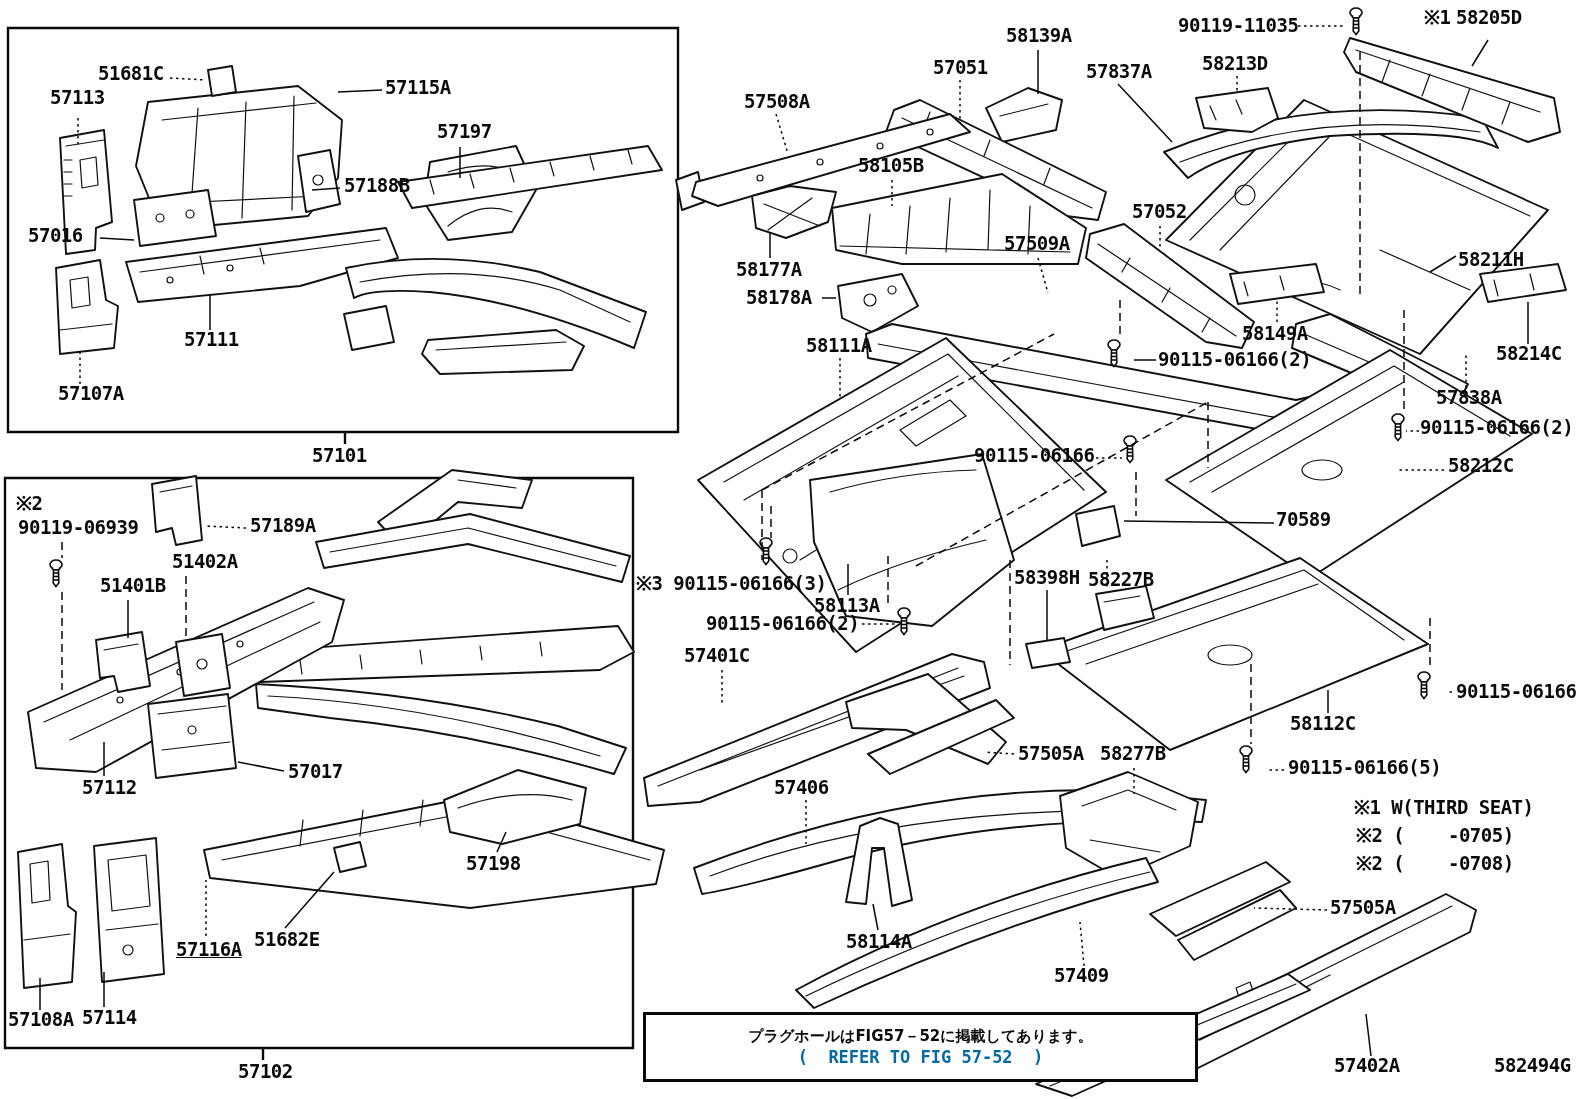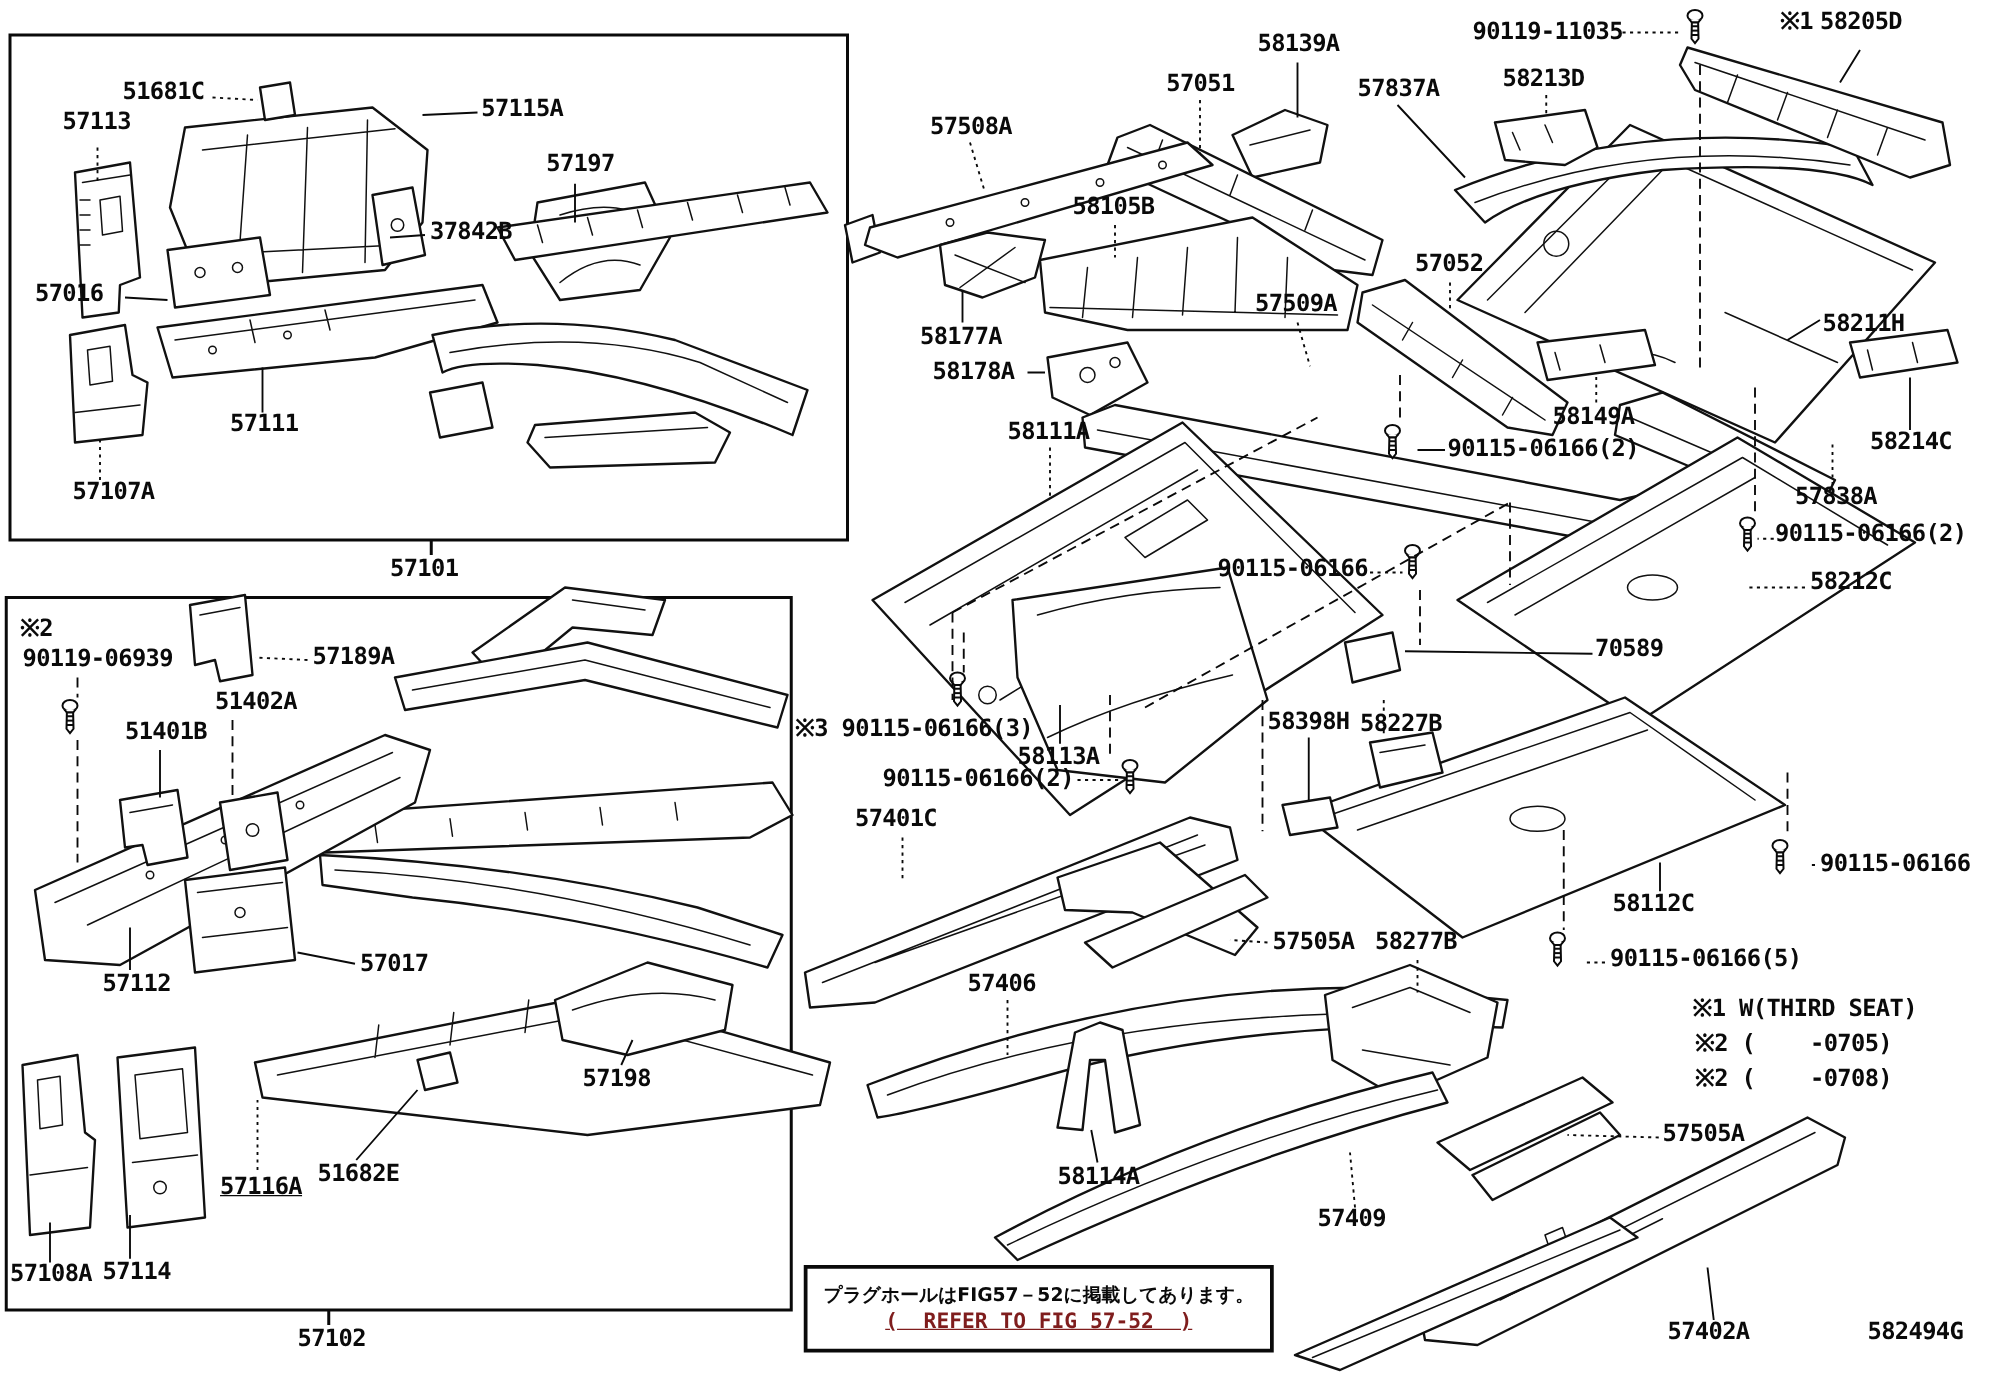--- a/index.html
+++ b/index.html
@@ -9,28 +9,28 @@
     font-family:"DejaVu Sans Mono","Liberation Mono",monospace;
   }
   #art{position:absolute;left:0;top:0;}
   #art *{vector-effect:non-scaling-stroke;}
   .part-label{
     position:absolute;
     font:700 19px "DejaVu Sans Mono","Liberation Mono",monospace;
     letter-spacing:-0.5px;color:#0a0a0a;white-space:pre;line-height:1;
   }
   #plug-note{
-    position:absolute;left:643px;top:1012px;width:376px;height:70px;
+    position:absolute;left:643px;top:1012px;width:555px;height:70px;
     border:3px solid #0a0a0a;background:#fff;box-sizing:border-box;
     display:flex;flex-direction:column;justify-content:center;align-items:center;
     gap:1px;
   }
   #plug-note .jp{font:700 15px "DejaVu Sans","Liberation Sans",sans-serif;color:#0a0a0a;white-space:pre;}
   #plug-note .en{font:400 15px "DejaVu Sans","Liberation Sans",sans-serif;color:#0a0a0a;white-space:pre;}
-  #plug-note .ref{font:700 17px "DejaVu Sans Mono","Liberation Mono",monospace;color:#7f1d1d;white-space:pre;text-decoration:underline;}
+  #plug-note .ref{font:700 17px "DejaVu Sans Mono","Liberation Mono",monospace;color:#0369a1;white-space:pre;}
 </style>
 </head>
 <body>
 
 <div id="canvas">
 
   <svg id="art" width="1592" height="1099" viewBox="0 0 1592 1099">
     <defs>
       <g id="bolt" stroke="#0a0a0a" stroke-width="1.6" fill="none">
         <ellipse cx="6" cy="4.5" rx="6" ry="4.5" fill="#fff"></ellipse>
@@ -216,21 +216,21 @@
                M888,556 L888,606 M1136,472 L1136,516 M1251,664 L1251,744 M1430,618 L1430,670
                M762,490 L1054,334 M762,490 L762,560 M916,566 L1208,402 M1208,402 L1208,468 M1010,560 L1010,665"></path>
     </g>
   </svg>
 
   <div id="labels">
       <div class="part-label" style="left: 98px; top: 64px;">51681C</div>
       <div class="part-label" style="left: 50px; top: 88px;">57113</div>
       <div class="part-label" style="left: 385px; top: 78px;">57115A</div>
       <div class="part-label" style="left: 437px; top: 122px;">57197</div>
-      <div class="part-label" style="left: 344px; top: 176px;">37842B</div>
+      <div class="part-label" style="left: 344px; top: 176px;">57188B</div>
       <div class="part-label" style="left: 28px; top: 226px;">57016</div>
       <div class="part-label" style="left: 184px; top: 330px;">57111</div>
       <div class="part-label" style="left: 58px; top: 384px;">57107A</div>
       <div class="part-label" style="left: 312px; top: 446px;">57101</div>
       <div class="part-label" style="left: 16px; top: 494px;">※2</div>
       <div class="part-label" style="left: 18px; top: 518px;">90119-06939</div>
       <div class="part-label" style="left: 250px; top: 516px;">57189A</div>
       <div class="part-label" style="left: 172px; top: 552px;">51402A</div>
       <div class="part-label" style="left: 100px; top: 576px;">51401B</div>
       <div class="part-label" style="left: 82px; top: 778px;">57112</div>

